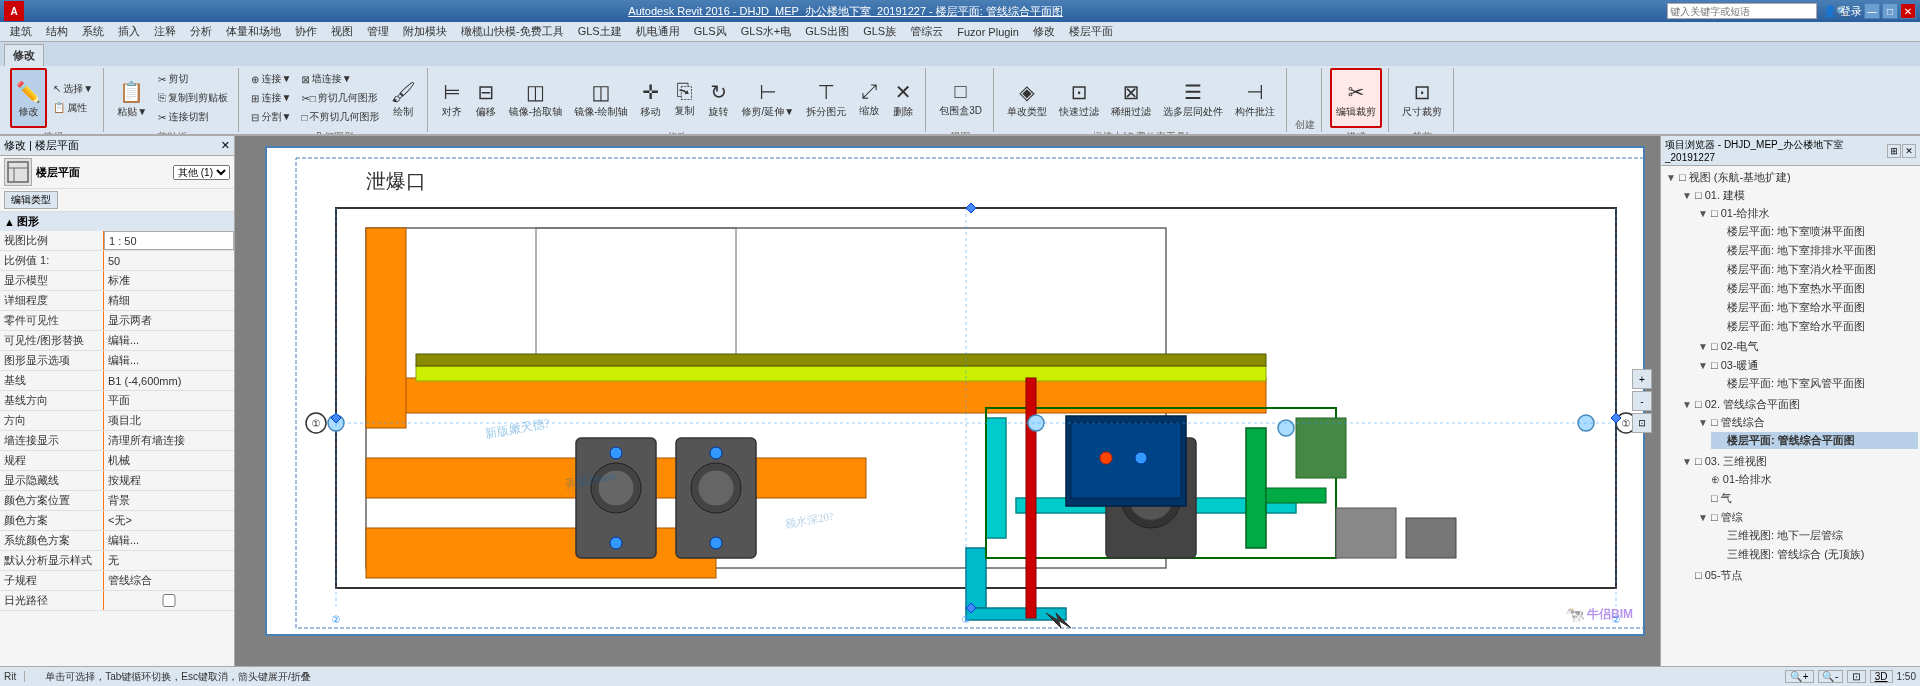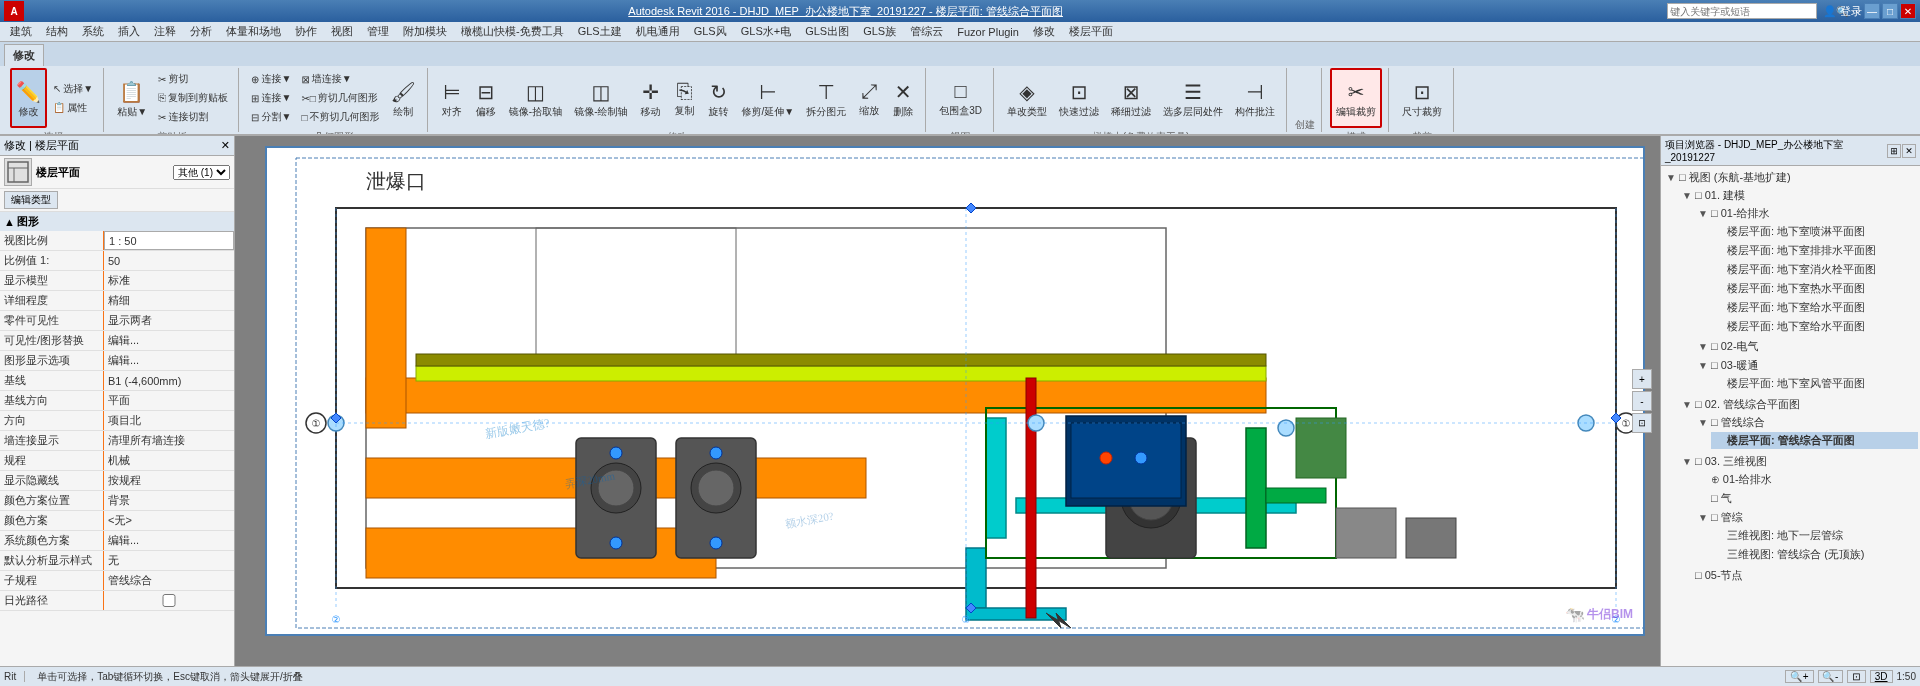--- a/index.html
+++ b/index.html
@@ -244,21 +244,21 @@
     
     #statusbar {
       height: 20px;
       background: #dce6f0;
       border-top: 1px solid #aaa;
       display: flex;
       align-items: center;
       padding: 0 4px;
       font-size: 10px;
       color: #333;
-      gap: 12px;
+      gap: 20px;
     }
     .status-section {
       display: flex; align-items: center; gap: 4px; padding-right: 8px; border-right: 1px solid #aaa;
     }
 
     
     .panel-ctrl-btn {
       width: 14px; height: 14px; border: 1px solid #aaa; background: #dce6f0;
       display: flex; align-items: center; justify-content: center; font-size: 9px; cursor: pointer;
     }

